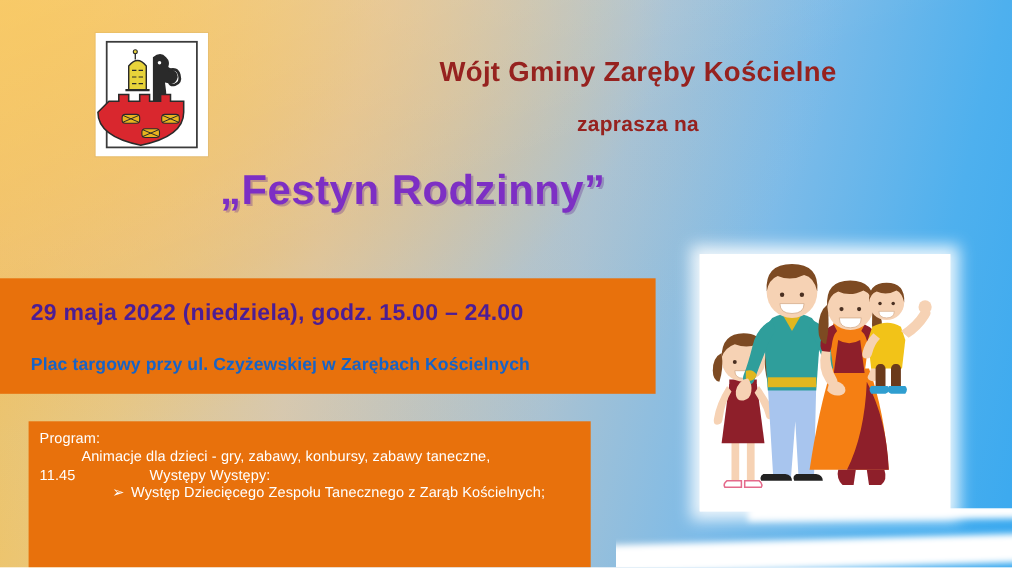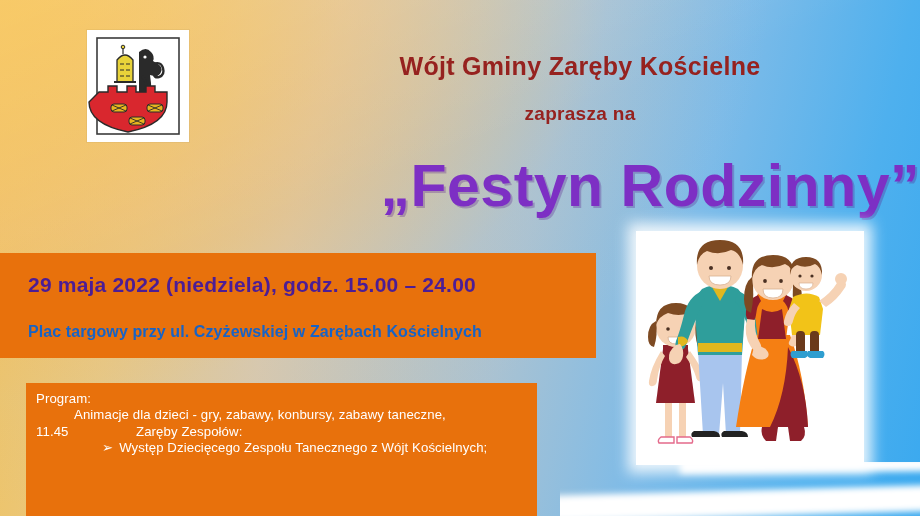--- a/index.html
+++ b/index.html
@@ -23,22 +23,22 @@
   }
   .crest-frame svg{display:block;width:100%;height:100%;}
   
   .hdr{
     position:absolute;color:#96221f;font-weight:bold;letter-spacing:.3px;
     text-align:center;white-space:nowrap;
   }
   .hdr1{left:240px;top:52px;width:680px;font-size:25px;}
   .hdr2{left:240px;top:103px;width:680px;font-size:19px;}
   .title{
-    position:absolute;left:200px;top:152px;width:720px;text-align:right;
-    color:#7d2fc4;font-size:59px;font-weight:bold;letter-spacing:.5px;
+    position:absolute;left:200px;top:152px;width:720px;text-align:left;
+    color:#7d2fc4;font-size:38px;font-weight:bold;letter-spacing:.5px;
     white-space:nowrap;
     text-shadow:2px 2px 0 rgba(90,30,140,0.30);
   }
   
   .band{
     position:absolute;left:0;top:253px;width:596px;height:105px;
     background:#e8710c;
   }
   .band .l1{
     position:absolute;left:28px;top:20px;color:#4c1d95;
@@ -138,24 +138,24 @@
     <div class="l1">29 maja 2022 (niedziela), godz. 15.00 – 24.00</div>
     <div class="l2">Plac targowy przy ul. Czyżewskiej w Zarębach Kościelnych</div>
   </div>
 
   <div class="program">
     <div class="row">Program:</div>
     <div class="row ind2">
       <span>Animacje dla dzieci - gry, zabawy, konbursy, zabawy taneczne,</span>
     </div>
     <div class="row">
-      <span class="time">11.45</span><span style="padding-left:56px">Zaręby Zespołów:</span>
+      <span class="time">11.45</span><span style="padding-left:56px">Występy Występy:</span>
     </div>
     <div class="row ind3">
-      <span class="bullet">➢</span><span>Występ Dziecięcego Zespołu Tanecznego z Wójt Kościelnych;</span>
+      <span class="bullet">➢</span><span>Występ Dziecięcego Zespołu Tanecznego z Zarąb Kościelnych;</span>
     </div>
   </div>
 
   <div class="fam-glow"></div>
   <div class="famframe">
     <svg viewBox="0 0 228 234" xmlns="http://www.w3.org/2000/svg">
       <rect x="0" y="0" width="228" height="234" fill="#ffffff"></rect>
 
       <g>
 

